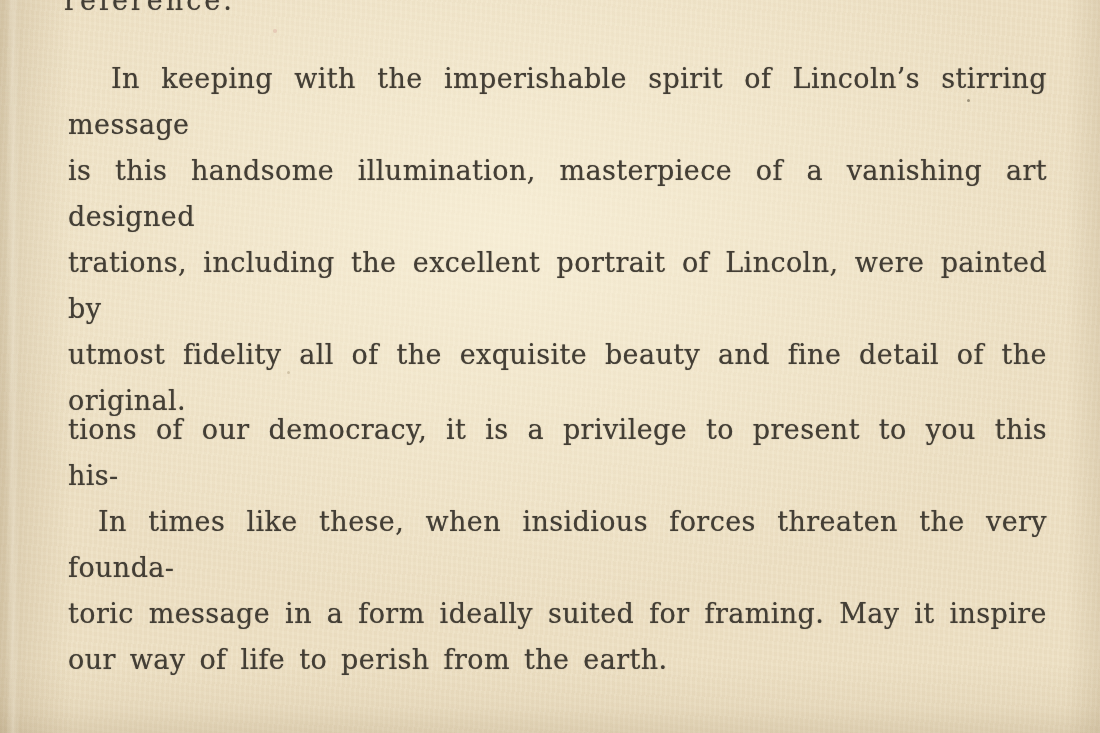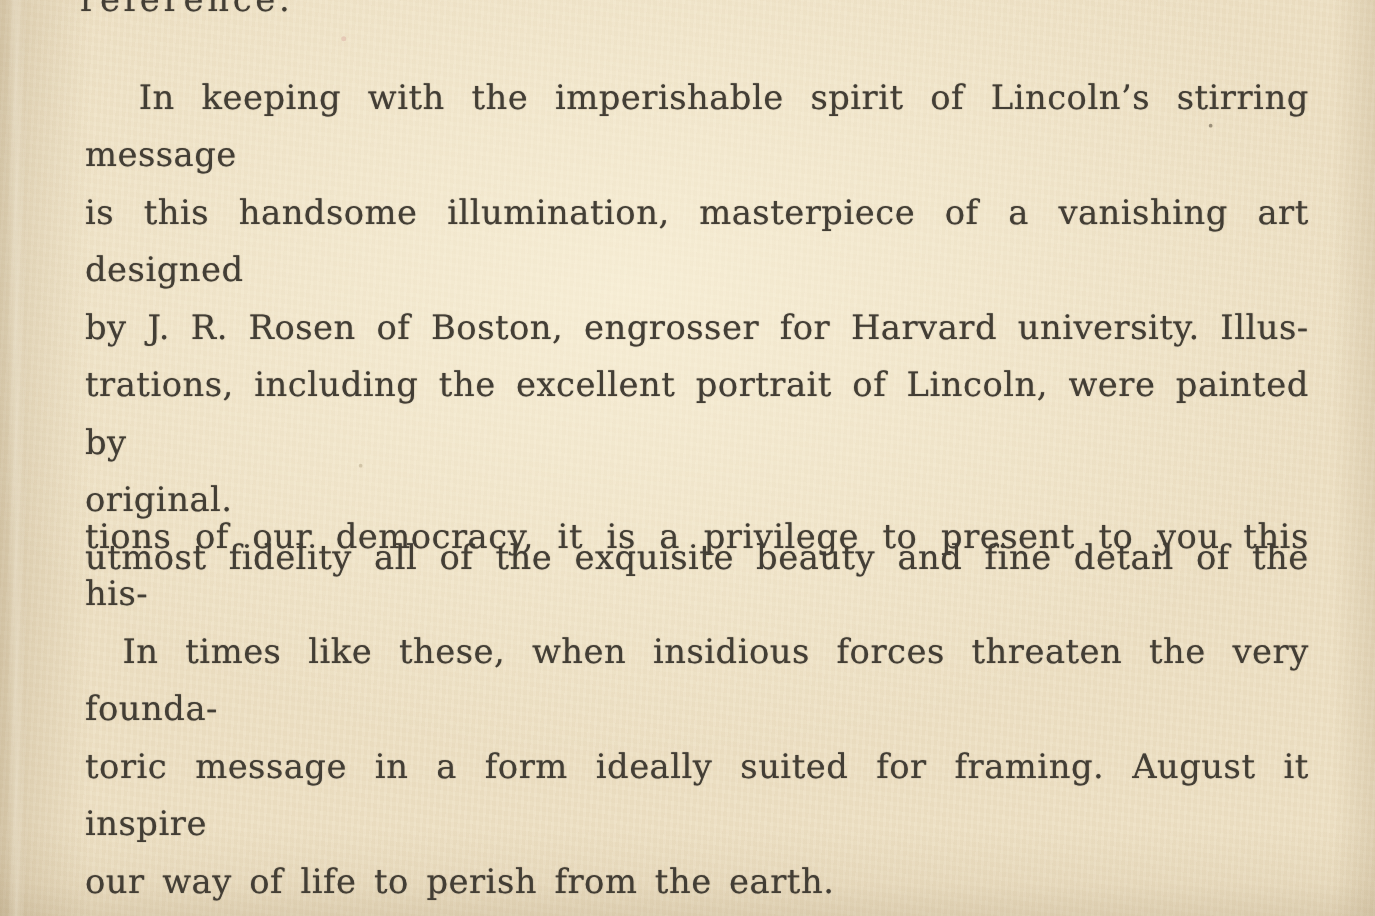--- a/index.html
+++ b/index.html
@@ -74,30 +74,29 @@
 </head>
 <body>
 
 <div class="page">
 
   <div class="textline fragment">reference.</div>
 
   <div class="para para-1">
     <div class="textline first">In keeping with the imperishable spirit of Lincoln’s stirring message</div>
     <div class="textline">is this handsome illumination, masterpiece of a vanishing art designed</div>
-    <div class="textline">by J. R. Rosen of Boston, engrosser for Harvard university.  Illus-</div>
     <div class="textline">trations, including the excellent portrait of Lincoln, were painted by</div>
+    <div class="textline">utmost fidelity all of the exquisite beauty and fine detail of the</div>
     <div class="textline last">original.</div>
-    <div class="textline">utmost fidelity all of the exquisite beauty and fine detail of the</div>
   </div>
 
   <div class="para para-2">
     <div class="textline">tions of our democracy, it is a privilege to present to you this his-</div>
     <div class="textline first">In times like these, when insidious forces threaten the very founda-</div>
-    <div class="textline">toric message in a form ideally suited for framing.  August it inspire</div>
+    <div class="textline">toric message in a form ideally suited for framing.  May it inspire</div>
     <div class="textline last">our way of life to perish from the earth.</div>
   </div>
 
   <div class="speck speck-1"></div>
   <div class="speck speck-2"></div>
   <div class="speck speck-3"></div>
 
 </div>
 
 </body></html>

